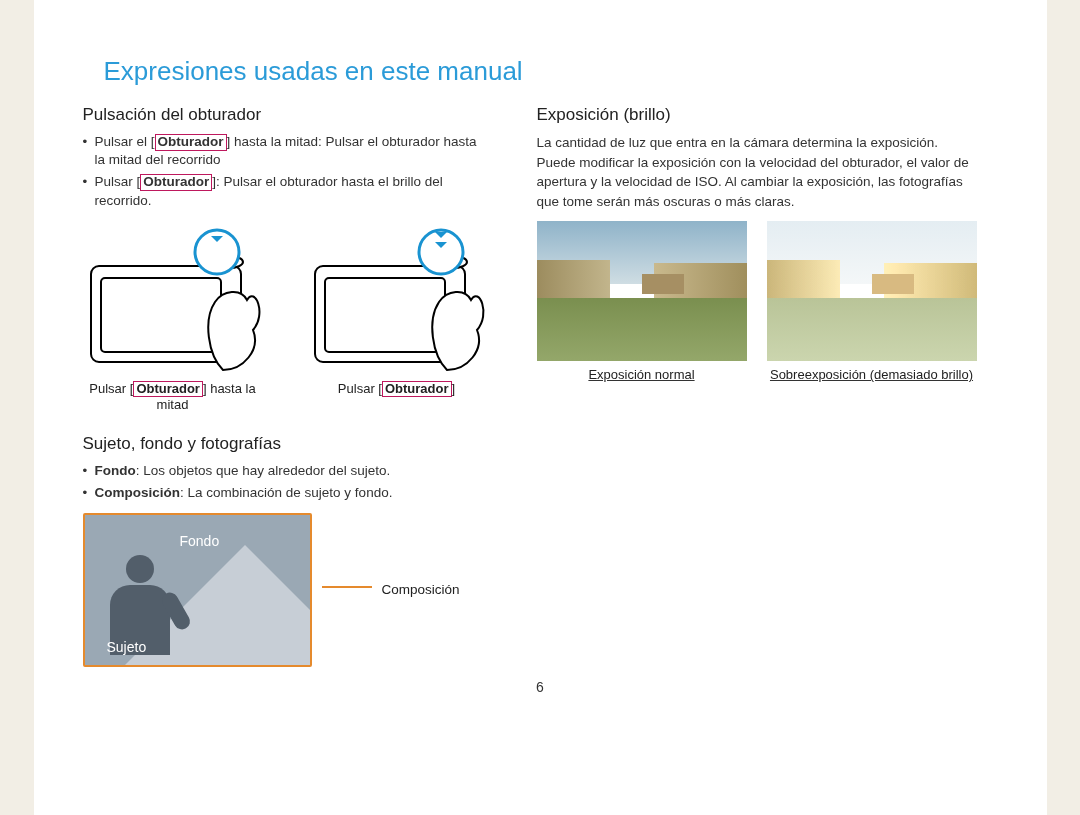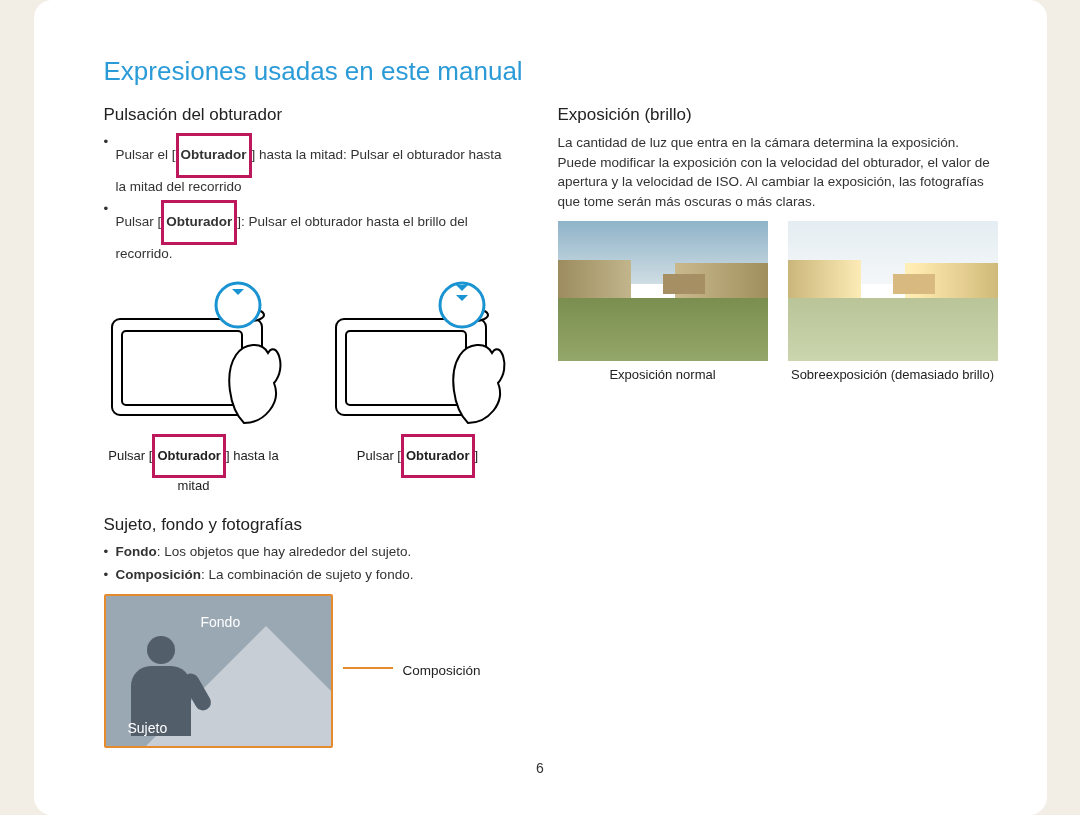--- a/index.html
+++ b/index.html
@@ -12,31 +12,31 @@
     height: 815px;
     overflow: hidden;
   }
   .sheet {
     background: #ffffff;
     margin: 0 auto;
     width: 1013px;
     height: 815px;
     box-sizing: border-box;
     padding: 56px 70px 20px 70px;
-    border-radius: 18px;
   }
   .page-title {
     font-size: 26px;
     color: #2b9bd8;
     font-weight: 400;
     margin: 0 0 18px 0;
   }
   .columns {
     display: flex;
     gap: 50px;
+    justify-content: flex-end;
   }
   .col {
     flex: 1;
   }
   .section-heading {
     font-size: 17px;
     color: #222;
     margin: 0 0 8px 0;
     font-weight: 400;
   }
@@ -53,22 +53,22 @@
     margin-bottom: 4px;
     color: #333;
   }
   ul.bullets li::before {
     content: "•";
     position: absolute;
     left: 0;
     color: #333;
   }
   .boxed {
-    border: 3px solid #be185d;
-    padding: 12px 2px;
+    border: 1px solid #be185d;
+    padding: 0 2px;
     display: inline-block;
     line-height: 1.1;
   }
   .figrow {
     display: flex;
     gap: 44px;
     margin: 10px 0 10px 0;
   }
   .fig {
     text-align: center;
@@ -246,21 +246,21 @@
         <div class="compose-arrow"></div>
         <div class="compose-arrow-label">Composición</div>
       </div>
 
     </div>
 
     <div class="col">
       <h2 class="section-heading">Exposición (brillo)</h2>
       <p class="para">La cantidad de luz que entra en la cámara determina la exposición. Puede modificar la exposición con la velocidad del obturador, el valor de apertura y la velocidad de ISO. Al cambiar la exposición, las fotografías que tome serán más oscuras o más claras.</p>
 
-      <div class="figrow" style="gap:20px; margin-top:2px;">
+      <div class="figrow" style="gap:20px; margin-top:2px;text-decoration:underline;">
         <div class="fig">
           <div class="river-image">
             <div class="river-sky"></div>
             <div class="river-buildings-left"></div>
             <div class="river-buildings-right"></div>
             <div class="river-bridge"></div>
             <div class="river-water"></div>
           </div>
           <div class="fig-caption">Exposición normal</div>
         </div>

